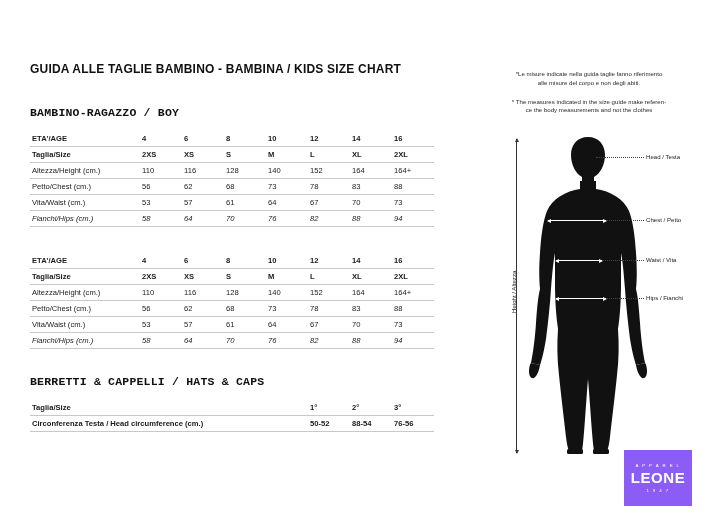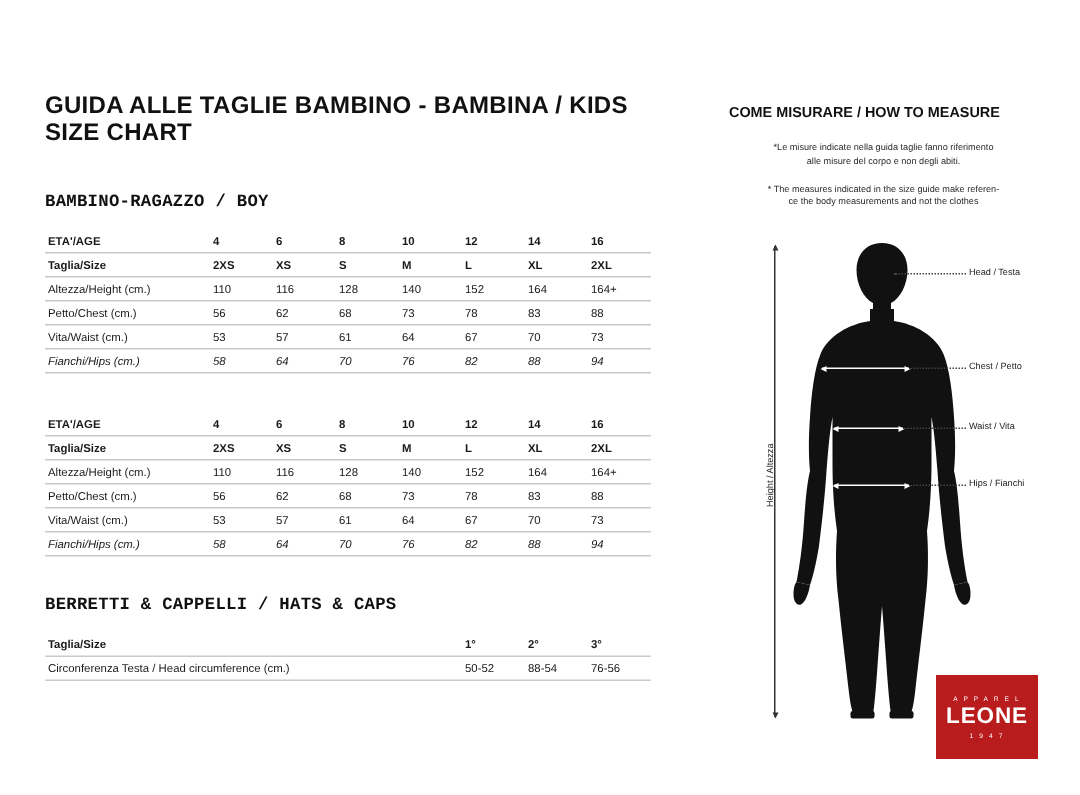--- a/index.html
+++ b/index.html
@@ -13,21 +13,21 @@
   }
   .page { position: relative; width: 720px; height: 530px; padding: 0; }
 
   
   .left-col {
     position: absolute;
     left: 30px; top: 62px;
     width: 410px;
   }
   .main-title {
-    font-size: 16px;
+    font-size: 12px;
     font-weight: bold;
     letter-spacing: 0.2px;
     margin: 0 0 30px 0;
     color: #111;
   }
   .section-title {
     font-size: 11.5px;
     font-weight: bold;
     margin: 0 0 12px 0;
     color: #111;
@@ -63,20 +63,21 @@
     width: 404px;
     font-size: 7.6px;
     table-layout: fixed;
   }
   table.hats-table td {
     text-align: left;
     padding: 3px 2px;
     border-bottom: 1px solid #c9c9c9;
     color: #1a1a1a;
     white-space: nowrap;
+    font-weight: bold;
   }
   table.hats-table tr.head-row td { font-weight: bold; }
   .hcol-label { width: 278px; }
   .hcol-v { width: 42px; }
 
   
   .right-col {
     position: absolute;
     left: 486px; top: 70px;
     width: 206px;
@@ -158,21 +159,21 @@
     border-right: 2.5px solid transparent;
   }
   .vert-line::before { top: -1px; border-bottom: 4px solid #333; }
   .vert-line::after { bottom: -1px; border-top: 4px solid #333; }
 
   
   .logo {
     position: absolute;
     right: 28px; bottom: 24px;
     width: 68px; height: 56px;
-    background: #b91c1c;
+    background: #8b5cf6;
     color: #fff;
     display: flex;
     flex-direction: column;
     align-items: center;
     justify-content: center;
     padding: 3px 0;
   }
   .logo-top {
     font-size: 4.4px;
     letter-spacing: 1.4px;
@@ -350,21 +351,20 @@
             <td class="hcol-v">88-54</td>
             <td class="hcol-v">76-56</td>
           </tr>
         </tbody>
       </table>
     </div>
 
   </div>
 
   <div class="right-col">
-    <h2 class="right-title">COME MISURARE / HOW TO MEASURE</h2>
 
     <p class="note it">
       <span>*Le misure indicate nella guida taglie fanno riferimento</span><br>
       <span>alle misure del corpo e non degli abiti.</span>
     </p>
     <p class="note en">
       <span>* The measures indicated in the size guide make referen-</span><br>
       <span>ce the body measurements and not the clothes</span>
     </p>
 

